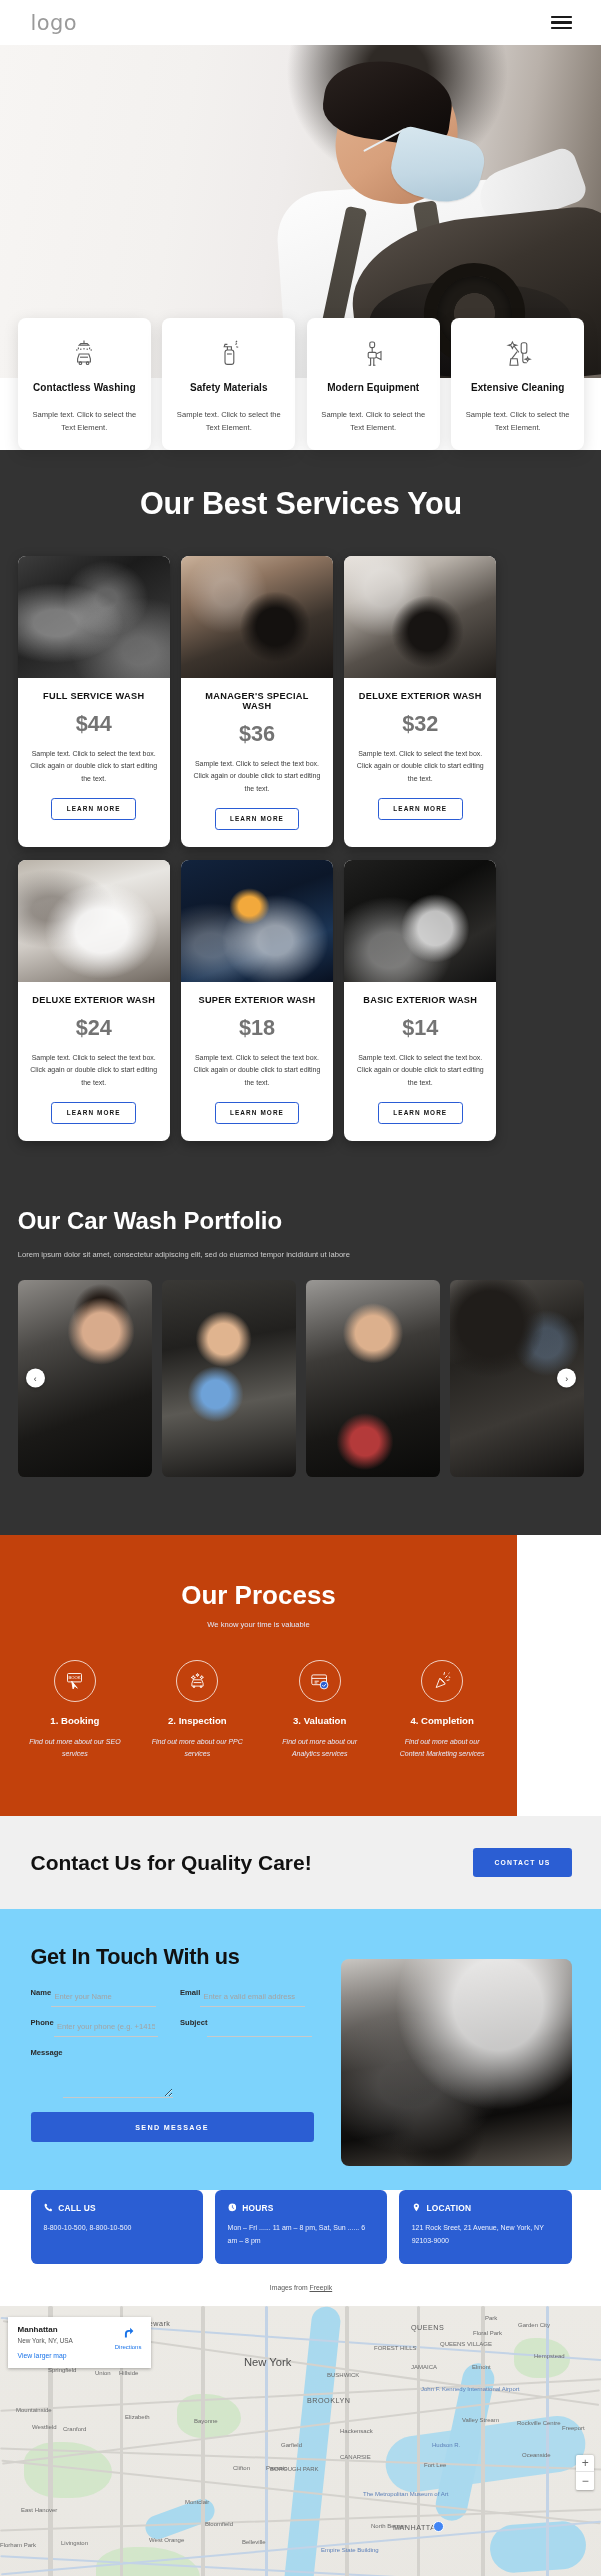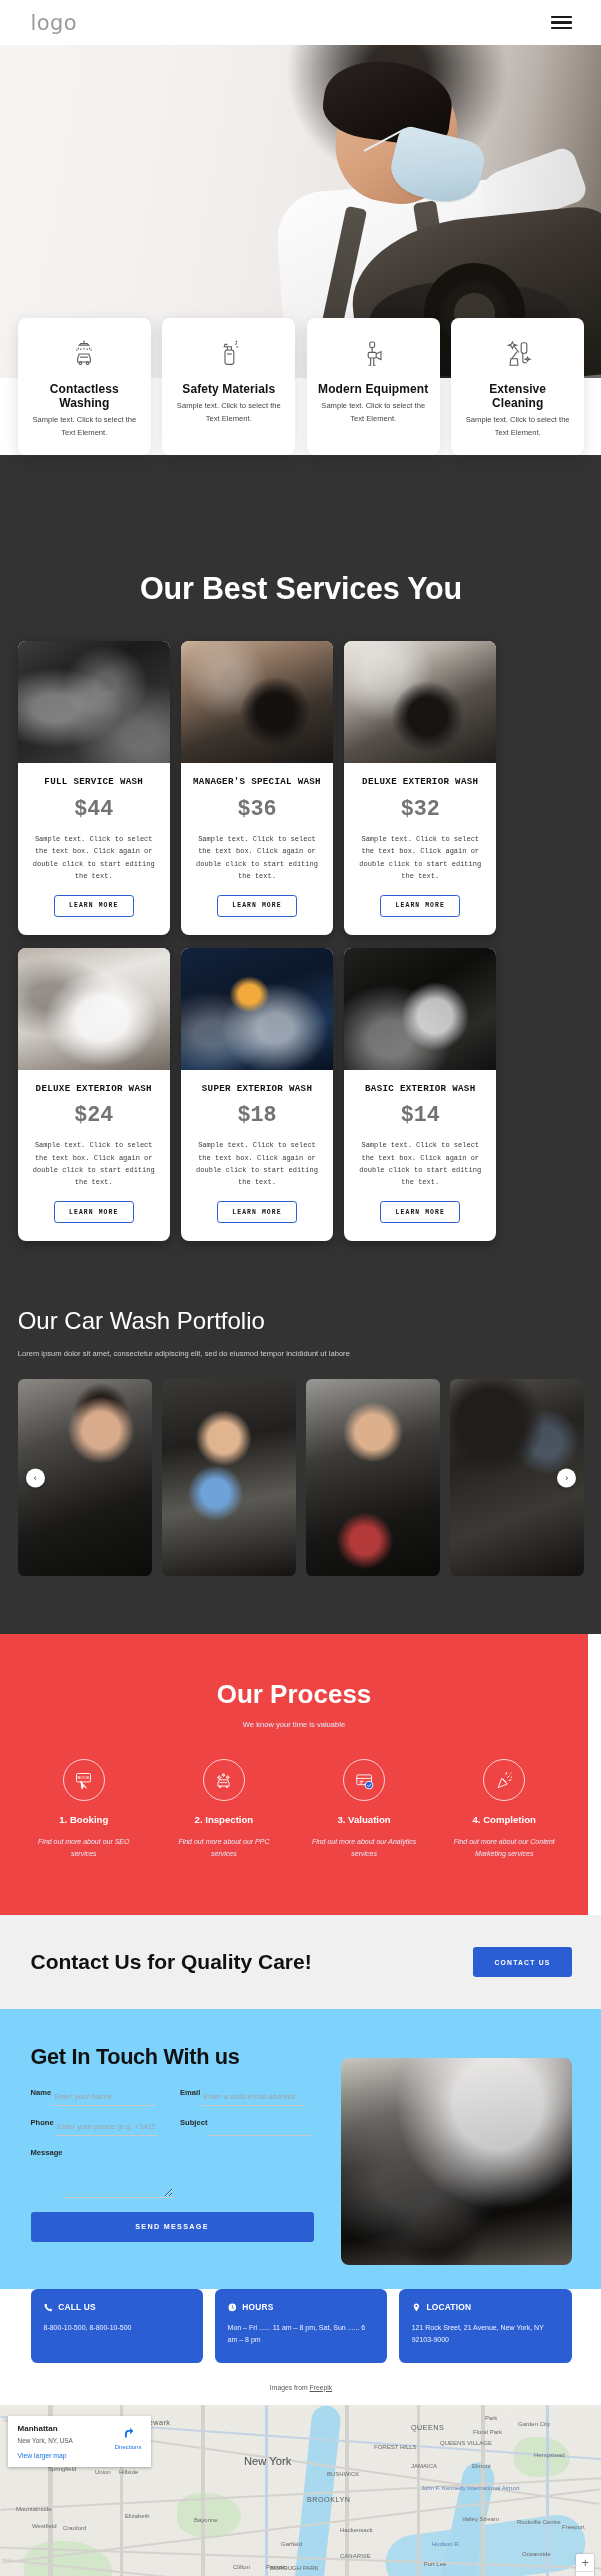--- a/index.html
+++ b/index.html
@@ -104,34 +104,33 @@
     display:grid;grid-template-columns:repeat(4,1fr);gap:11.2px;
     margin-top:-60px;
   }
   .feat-card{
     background:#fff;border-radius:8px;padding:17.7px 11.2px 16px;
     text-align:center;box-shadow:0 4px 14.4px rgba(0,0,0,.13);
     min-height:127px;
   }
   .feat-icon{height:37px;display:flex;align-items:center;justify-content:center;margin-bottom:9.6px;}
   .feat-icon svg{stroke:#5d5d5d;fill:none;stroke-width:1.4;}
-  .feat-title{font-size:12px;font-weight:700;color:#111;margin-bottom:4px;letter-spacing:0.1px;}
+  .feat-title{font-size:10px;font-weight:700;color:#111;margin-bottom:16px;letter-spacing:0.1px;}
   .feat-text{font-size:7.6px;line-height:1.65;color:#454545;}
 
   
-  .dark{background:#333333;width:602px;padding-top:116px;}
+  .dark{background:#333333;width:602px;padding-top:36px;}
   .sec-title{
     text-align:center;color:#fff;font-size:30.5px;font-weight:700;
     letter-spacing:-0.2px;margin-bottom:35px;
   }
 
   .svc-grid{
     width:514px;padding:0 17.7px;display:grid;grid-template-columns:repeat(3,1fr);
     gap:11.2px;
-    font-family:Liberation Mono, monospace;
   }
   .svc-card{background:#fff;border-radius:8px;overflow:hidden;box-shadow:0 3.2px 11.2px rgba(0,0,0,.3);}
   .svc-img{height:122px;width:100%;position:relative;overflow:hidden;}
   .svc-body{padding:13px 11.2px 17.7px;text-align:center;}
   .svc-name{font-size:9.2px;font-weight:700;letter-spacing:0.3px;color:#111;margin-bottom:9.6px;}
   .svc-price{font-size:21.7px;font-weight:700;color:#737373;margin-bottom:11.2px;}
   .svc-desc{font-size:7px;line-height:1.75;color:#3b3b3b;margin-bottom:13px;}
   .svc-btn{
     display:inline-block;border:0.8px solid #2a5cd5;border-radius:3.2px;
     background:#fff;color:#111;font-size:6.4px;font-weight:700;letter-spacing:1.1px;
@@ -163,21 +162,21 @@
     radial-gradient(ellipse at 45% 38%,#f2a93c 0 9%,rgba(242,169,60,0) 17%),
     radial-gradient(ellipse at 62% 66%,rgba(255,255,255,.55) 0 13%,rgba(255,255,255,0) 40%),
     radial-gradient(ellipse at 20% 70%,rgba(255,255,255,.3) 0 10%,rgba(255,255,255,0) 35%);}
   .ph-foam4{background:linear-gradient(150deg,#20201f 0%,#0d0d0c 40%,#2b2a28 72%,#101010 100%);}
   .ph-foam4:after{content:"";position:absolute;inset:0;background:
     radial-gradient(circle at 60% 56%,rgba(235,235,235,.8) 0 15%,rgba(235,235,235,0) 30%),
     radial-gradient(ellipse at 30% 74%,rgba(255,255,255,.4) 0 14%,rgba(255,255,255,0) 42%);}
 
   
   .portfolio{padding:66px 17.7px 58px;}
-  .pf-title{color:#fff;font-size:24px;font-weight:400;margin-bottom:14.4px;}
+  .pf-title{color:#fff;font-size:24px;font-weight:700;margin-bottom:14.4px;}
   .pf-sub{color:#cfcfcf;font-size:7.6px;margin-bottom:21px;}
   .pf-strip{display:grid;grid-template-columns:repeat(4,1fr);gap:9.6px;position:relative;}
   .pf-item{height:197px;border-radius:6.4px;overflow:hidden;position:relative;}
   .pfa{background:linear-gradient(160deg,#8d8a86 0%,#4a4845 30%,#1a1917 66%,#0b0b0a 100%);}
   .pfa:after{content:"";position:absolute;inset:0;background:radial-gradient(circle at 62% 26%,#d8ab8c 0 11%,rgba(216,171,140,0) 20%),radial-gradient(circle at 62% 16%,#241c17 0 8%,rgba(36,28,23,0) 15%);}
   .pfb{background:linear-gradient(170deg,#3a3936 0%,#21201e 32%,#5b5954 62%,#131211 100%);}
   .pfb:after{content:"";position:absolute;inset:0;background:radial-gradient(circle at 46% 30%,#e0b48f 0 10%,rgba(224,180,143,0) 18%),radial-gradient(circle at 40% 58%,#6ea2d8 0 10%,rgba(110,162,216,0) 20%);}
   .pfc{background:linear-gradient(165deg,#9a9895 0%,#3d3b38 36%,#181715 70%,#0a0a09 100%);}
   .pfc:after{content:"";position:absolute;inset:0;background:radial-gradient(circle at 50% 27%,#dcb08d 0 11%,rgba(220,176,141,0) 19%),radial-gradient(circle at 44% 82%,#b43a3a 0 8%,rgba(180,58,58,0) 16%);}
   .pfd{background:linear-gradient(160deg,#55524e 0%,#252320 35%,#3c3935 66%,#121110 100%);}
@@ -186,21 +185,21 @@
     position:absolute;top:50%;transform:translateY(-50%);
     width:19px;height:19px;border-radius:50%;background:#fff;
     display:flex;align-items:center;justify-content:center;
     font-size:8.8px;color:#333;cursor:pointer;z-index:5;
     box-shadow:0 0.8px 3.2px rgba(0,0,0,.35);
   }
   .pf-prev{left:8px;}
   .pf-next{right:8px;}
 
   
-  .process{background:#ef4444;width:588px;padding:45px 17.7px 56px;text-align:center;}
+  .process{background:#c2410c;width:517px;padding:45px 17.7px 56px;text-align:center;}
   .pr-title{color:#fff;font-size:26px;font-weight:700;margin-bottom:9.6px;}
   .pr-sub{color:#e2e9fb;font-size:7.6px;margin-bottom:30.5px;}
   .pr-grid{display:grid;grid-template-columns:repeat(4,1fr);gap:8px;}
   .pr-icon{
     width:42px;height:42px;border-radius:50%;border:0.8px solid rgba(255,255,255,.75);
     margin:0 auto 13px;display:flex;align-items:center;justify-content:center;
   }
   .pr-icon svg{stroke:#fff;fill:none;stroke-width:1.3;}
   .pr-name{color:#fff;font-size:9.6px;font-weight:700;margin-bottom:10.4px;}
   .pr-desc{color:#e5ebfb;font-size:7px;line-height:1.7;font-style:italic;padding:0 11.2px;}

